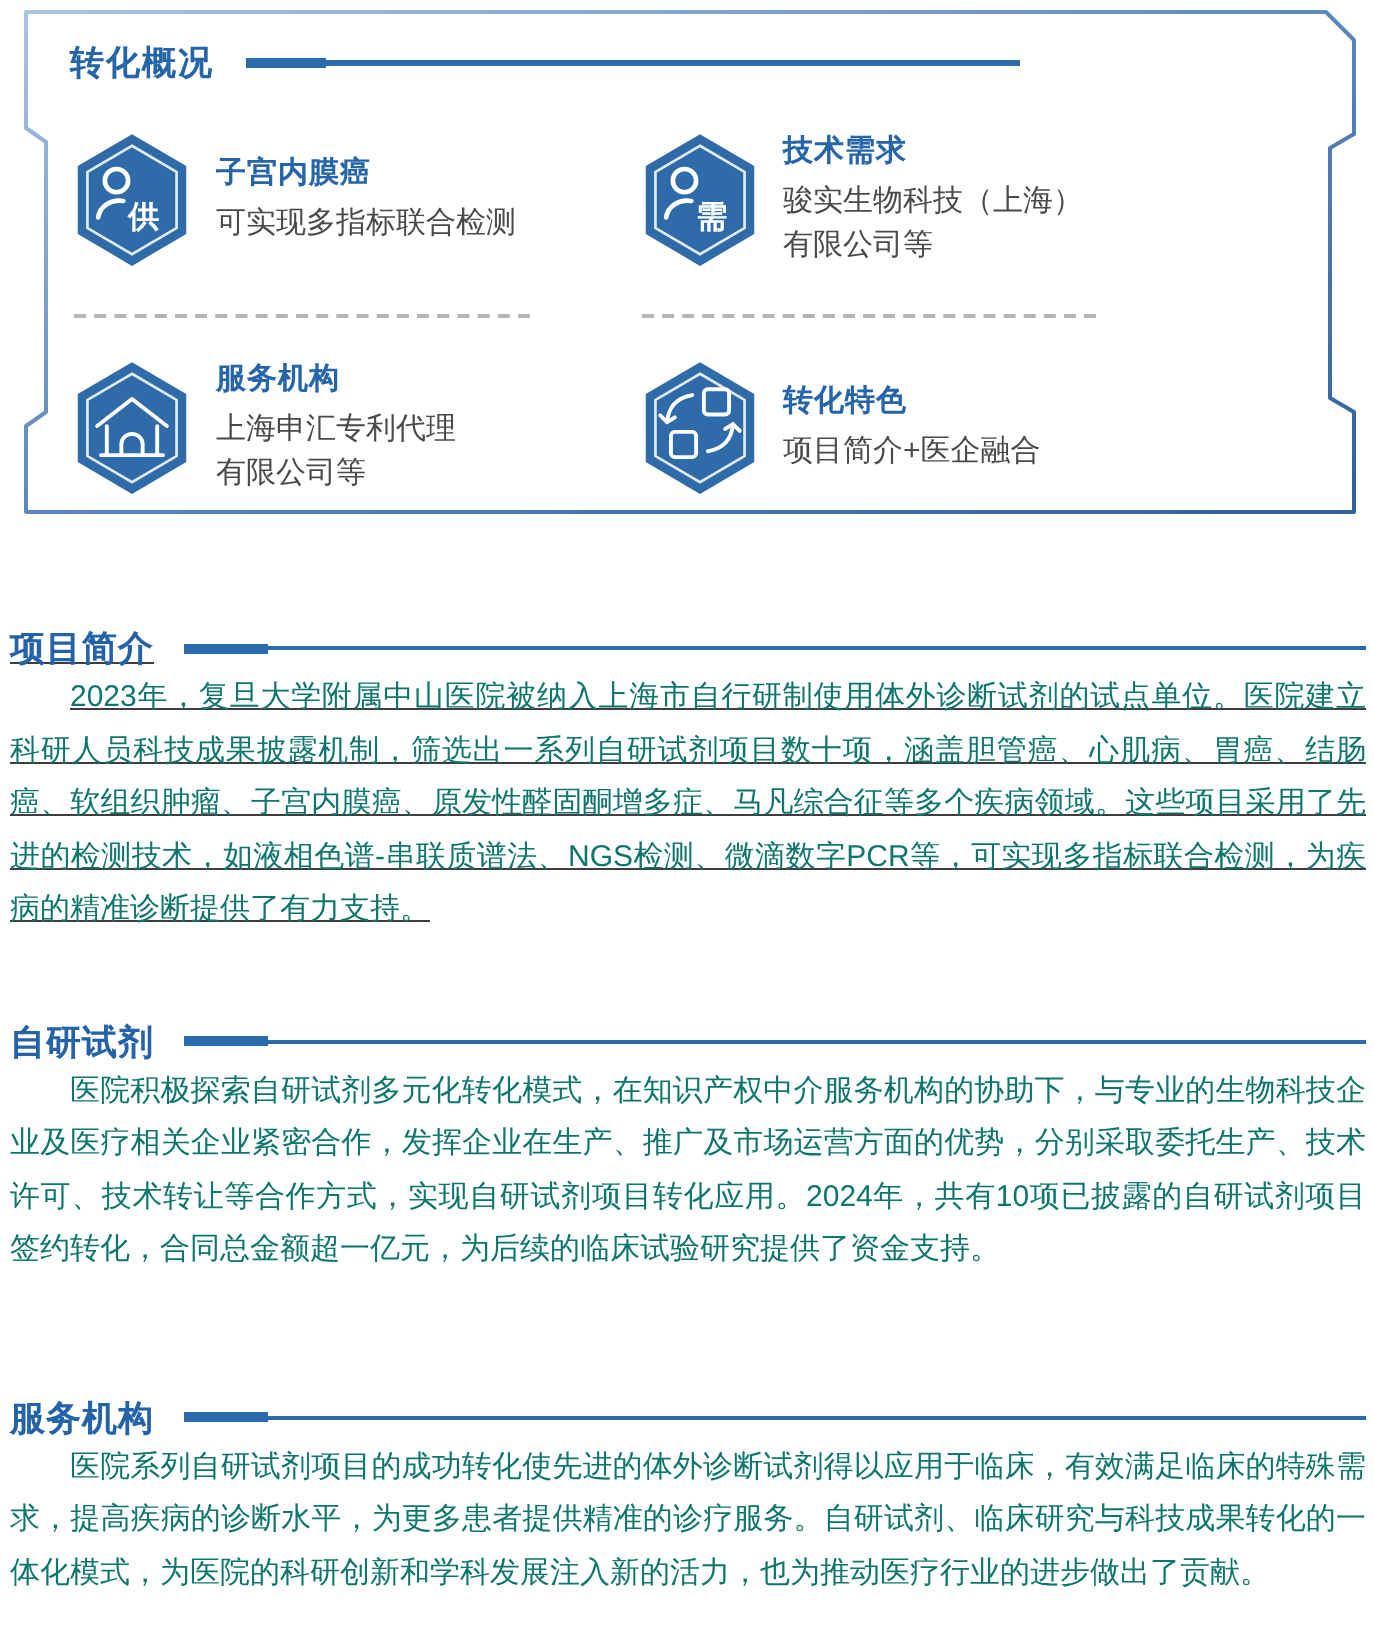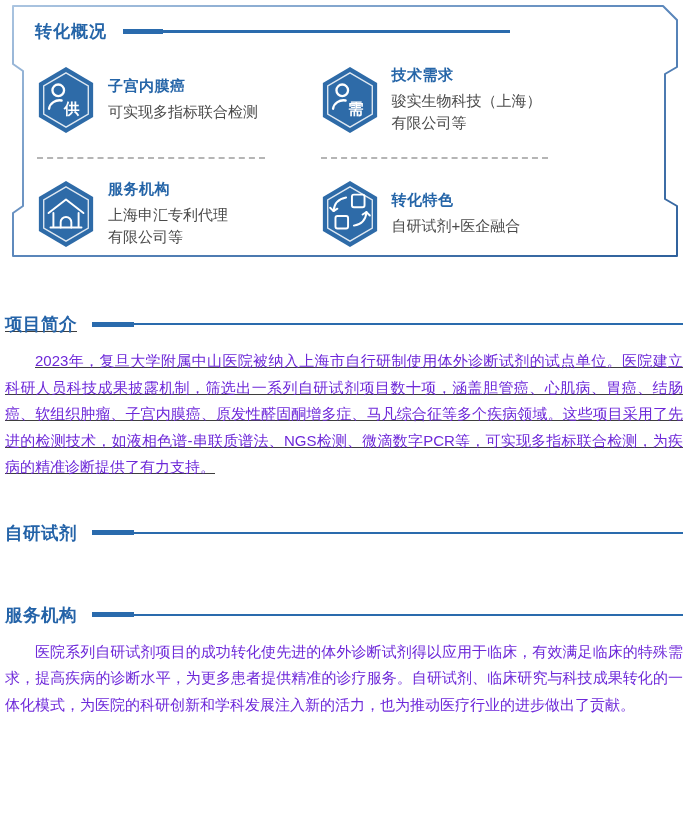--- a/index.html
+++ b/index.html
@@ -30,22 +30,22 @@
   .ov-divider-row { display:grid; grid-template-columns:1fr 1fr; column-gap:52px; margin:16px 0 14px; }
   .ov-divider { border-top:2px dashed #b5b5b5; height:0; margin:0 2px; }
   
   .content { padding:0 4px 0 5px; }
   .section-header { display:flex; align-items:center; }
   .section-title { font-size:17.5px; font-weight:700; color:#2463a8; white-space:nowrap; letter-spacing:0.5px; }
   .section-line { flex:1; display:flex; align-items:center; margin-left:15px; }
   .section-line .thick { width:42px; height:5px; background:#2a6bad; }
   .section-line .thin  { flex:1; height:2px; background:#2a6bad; }
   .section-body {
-    margin-top:12px; font-size:15px; line-height:26.5px;
-    text-align:justify; text-indent:2em; color:#6d28d9;
+    font-size:15px; line-height:26.5px;
+    text-align:justify; text-indent:2em; color:#0f766e;
   }
   .s1 { margin-top:50px;text-decoration:underline; }
   .s2 { margin-top:40px; }
   .s3 { margin-top:58px; }
   .hex .glyph { stroke:#ffffff; stroke-width:2.4; fill:none; stroke-linecap:round; stroke-linejoin:round; }
   .hex .glyph-thin { stroke:#ffffff; stroke-width:2; fill:none; stroke-linecap:round; stroke-linejoin:round; }
   .hex text { fill:#ffffff; font-weight:700; font-family:"Liberation Sans","DejaVu Sans",sans-serif; }
 </style>
 </head>
 <body>
@@ -129,21 +129,21 @@
           <polygon points="32,7 55,20.5 55,49.5 32,63 9,49.5 9,20.5" fill="none" stroke="#ffffff" stroke-width="1.4" opacity="0.85"></polygon>
           <rect class="glyph-thin" x="34" y="15" width="13" height="13" rx="2"></rect>
           <rect class="glyph-thin" x="17" y="37" width="13" height="13" rx="2"></rect>
           <path class="glyph-thin" d="M28,18 Q16,20 15,32"></path>
           <path class="glyph-thin" d="M15,32 l-3.5,-3.5 M15,32 l4,-2.5"></path>
           <path class="glyph-thin" d="M36,47 Q48,45 49,33"></path>
           <path class="glyph-thin" d="M49,33 l3.5,3.5 M49,33 l-4,2.5"></path>
         </svg>
         <div class="ov-text">
           <div class="ov-label">转化特色</div>
-          <div class="ov-value">自研试剂+医企融合</div>
+          <div class="ov-value">项目简介+医企融合</div>
         </div>
       </div>
     </div>
   </div>
 </div>
 
 <div class="content">
 
   <div class="section s1">
     <div class="section-header">
@@ -157,20 +157,21 @@
   </div>
 
   <div class="section s2">
     <div class="section-header">
       <span class="section-title">自研试剂</span>
       <span class="section-line">
         <span class="thick"></span>
           <span class="thin"></span>
       </span>
     </div>
+    <p class="section-body">医院积极探索自研试剂多元化转化模式，在知识产权中介服务机构的协助下，与专业的生物科技企业及医疗相关企业紧密合作，发挥企业在生产、推广及市场运营方面的优势，分别采取委托生产、技术许可、技术转让等合作方式，实现自研试剂项目转化应用。2024年，共有10项已披露的自研试剂项目签约转化，合同总金额超一亿元，为后续的临床试验研究提供了资金支持。</p>
   </div>
 
   <div class="section s3">
     <div class="section-header">
       <span class="section-title">服务机构</span>
       <span class="section-line">
         <span class="thick"></span>
           <span class="thin"></span>
       </span>
     </div>

